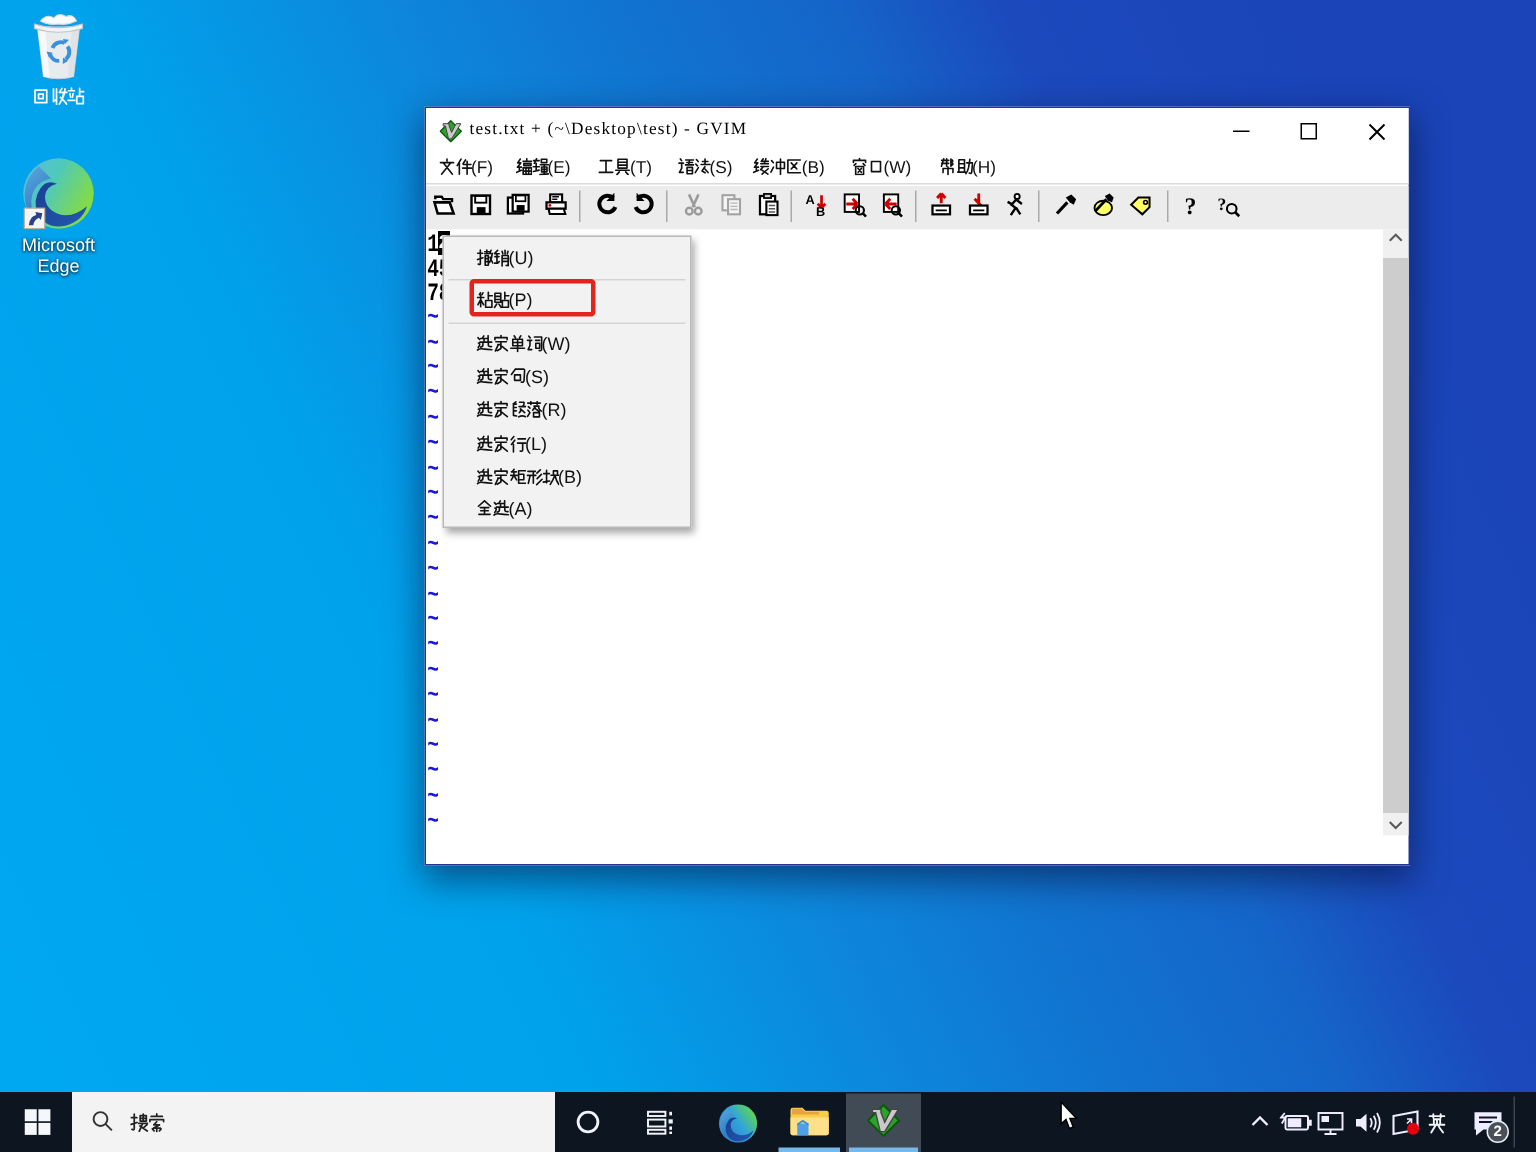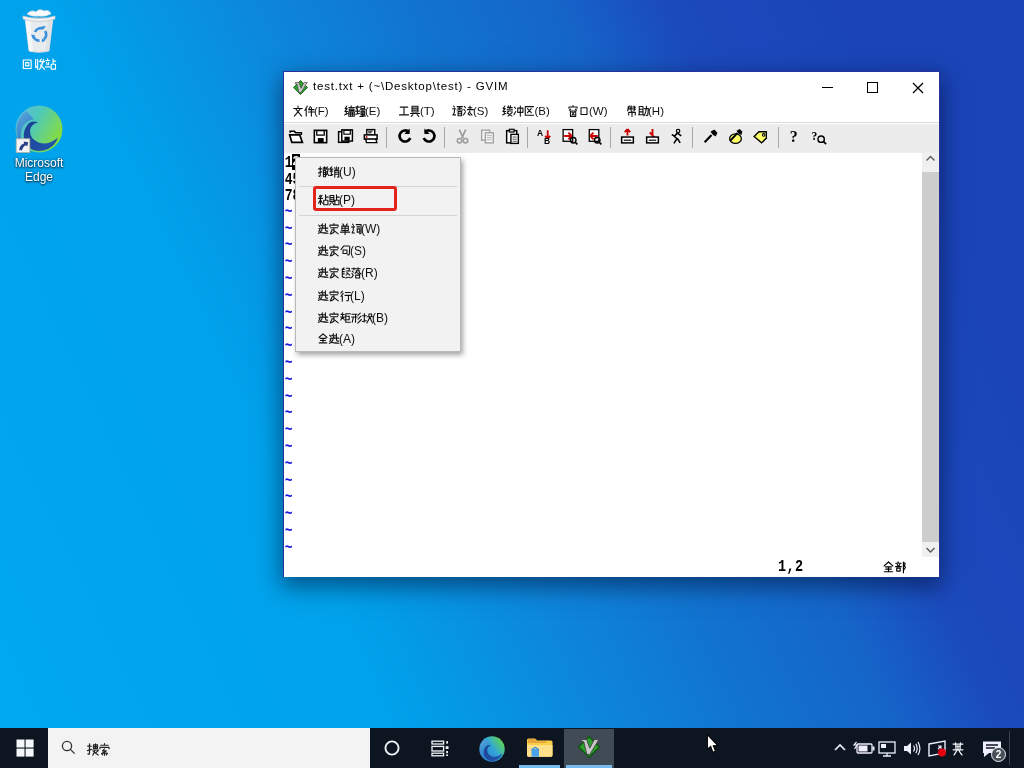--- a/index.html
+++ b/index.html
@@ -1,21 +1,21 @@
 <!DOCTYPE html>
 <html><head><meta charset="utf-8"><style>
 * { margin:0; padding:0; box-sizing:border-box; }
 html,body { width:1024px; height:768px; overflow:hidden; font-family:"Liberation Sans",sans-serif; }
 #desk { position:relative; width:1024px; height:768px;
  background:linear-gradient(65deg,#00a8f2 0%,#00a2eb 30%,#0d86db 45%,#1173cf 56%,#1565c9 66%,#1b4abd 74%,#1a44b8 88%,#1a44b8 100%); }
 .hz { display:inline-block; vertical-align:-2px; margin:0 -0.5px; }
 .lat { font-size:12px; }
 .dlabel { position:absolute; color:#fff; font-size:12px; text-align:center; text-shadow:0 1px 2px rgba(0,0,0,.75),0 0 3px rgba(0,0,0,.5); }
 #win { position:absolute; left:283px; top:71px; width:657px; height:506px; background:#fff; border:1px solid #26339b; box-shadow:0 8px 22px 2px rgba(0,8,40,.5); }
-#titlebar { position:absolute; left:0; top:0; width:100%; height:29px; background:#fff; }
+#titlebar { position:absolute; left:0; top:0; width:100%; height:29px; background:#fff;font-family:Liberation Serif, serif; }
 #title { position:absolute; left:29px; top:7.5px; font-size:11.5px; color:#000; letter-spacing:0.8px; }
 #menubar { position:absolute; left:0; top:29px; width:100%; height:22px; background:#fff; border-bottom:1px solid #dadada;}
 .mbitem { position:absolute; top:3px; font-size:12px; color:#111; white-space:nowrap; }
 .mbitem .lat { font-size:11.5px; }
 #toolbar { position:absolute; left:0; top:52px; width:100%; height:29px; background:#ececec; }
 .tbi { position:absolute; top:3.5px; width:17px; height:17px; }
 .tbsep { position:absolute; top:3px; width:1px; height:21px; background:#a9a9a9; }
 #textarea { position:absolute; left:0; top:81px; width:638px; height:404px; background:#fff; overflow:hidden; }
 .trow { position:absolute; left:0.8px; font-family:"Liberation Mono",monospace; font-weight:bold; font-size:13px; color:#000; letter-spacing:-0.1px; white-space:pre; transform:scaleY(1.28); transform-origin:0 0; }
 .tilde { position:absolute; left:0.8px; font-family:"Liberation Mono",monospace; font-weight:bold; font-size:13px; color:#1717e0; transform:scaleY(1.28); transform-origin:0 0; }
@@ -396,28 +396,20 @@
   </div>
   <div id="scroll">
      <svg class="schev" style="top:2px" viewBox="0 0 11 8">
           <path d="M1.5 5.5 L5.5 1.5 L9.5 5.5" fill="none" stroke="#5a5a5a" stroke-width="1.4"></path>
         </svg>
      <div id="thumb"></div>
      <svg class="schev" style="bottom:3px" viewBox="0 0 11 8">
           <path d="M1.5 2 L5.5 6 L9.5 2" fill="none" stroke="#5a5a5a" stroke-width="1.4"></path>
         </svg>
   </div>
-  <div id="statusbar">
-     <span style="position:absolute;left:494px;top:0px;letter-spacing:0.4px;transform:scaleY(1.25);transform-origin:0 0;display:inline-block">1,2</span>
-     <span style="position:absolute;left:598px;top:3.5px"><svg class="hz " style="width:13px;height:13px">
-            <use href="#g30"></use>
-          </svg><svg class="hz " style="width:13px;height:13px">
-            <use href="#g31"></use>
-          </svg></span>
-  </div>
 </div>
 
 <div id="menu">
       <div class="mitem" style="top:6.5px"><svg class="hz " style="width:12px;height:12px">
           <use href="#g15"></use>
         </svg><svg class="hz " style="width:12px;height:12px">
           <use href="#g16"></use>
         </svg><span class="lat">(U)</span></div>
       <div class="mitem" style="top:34.5px"><svg class="hz " style="width:12px;height:12px">
           <use href="#g17"></use>

